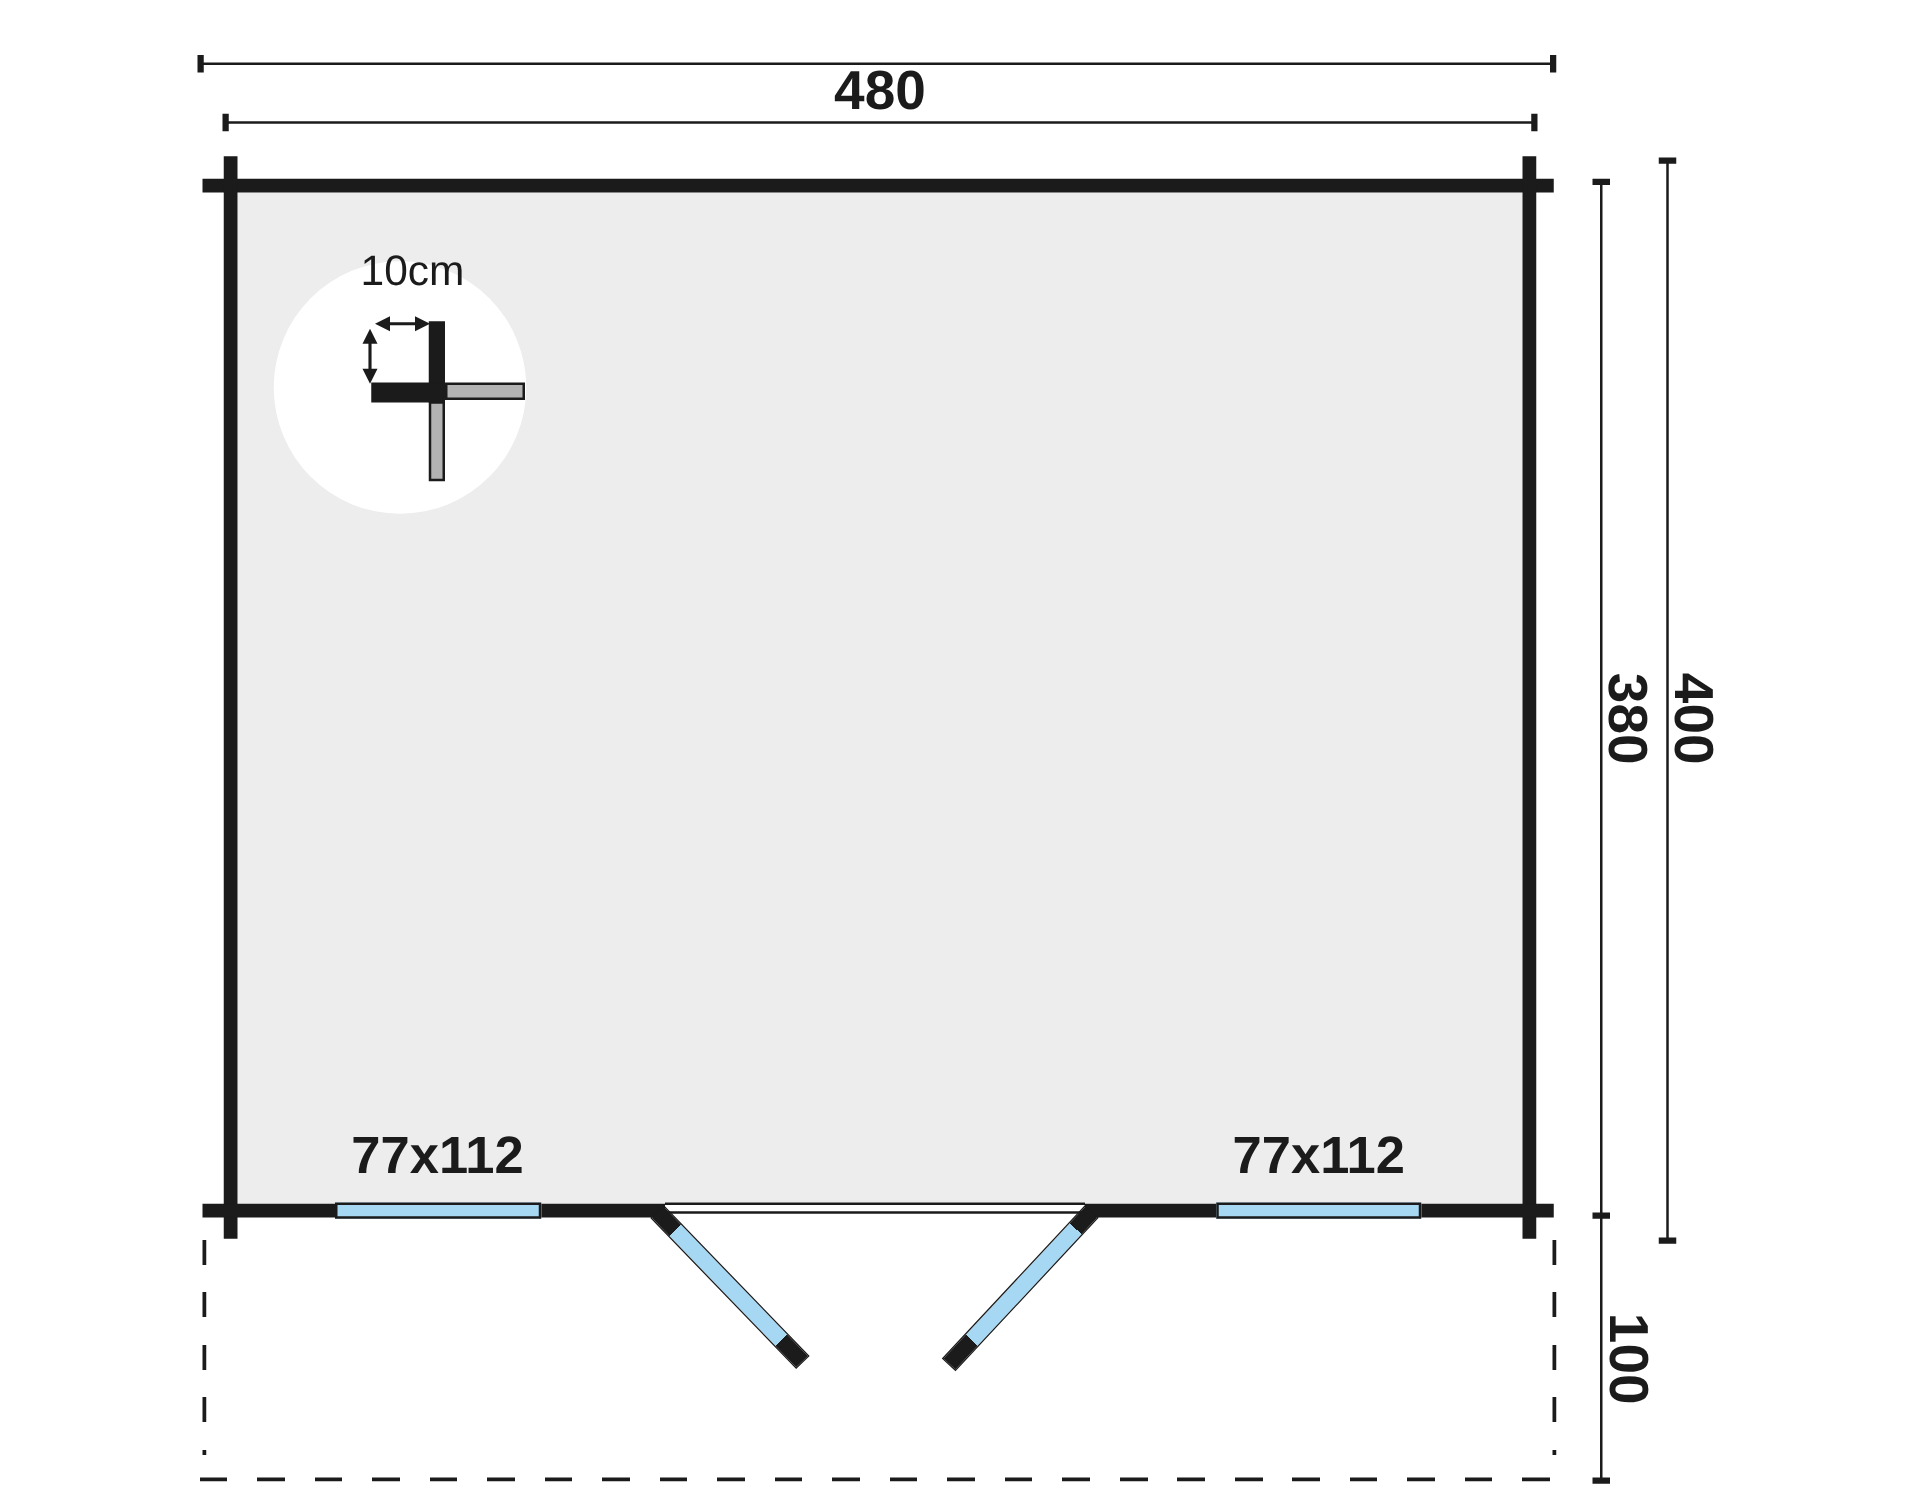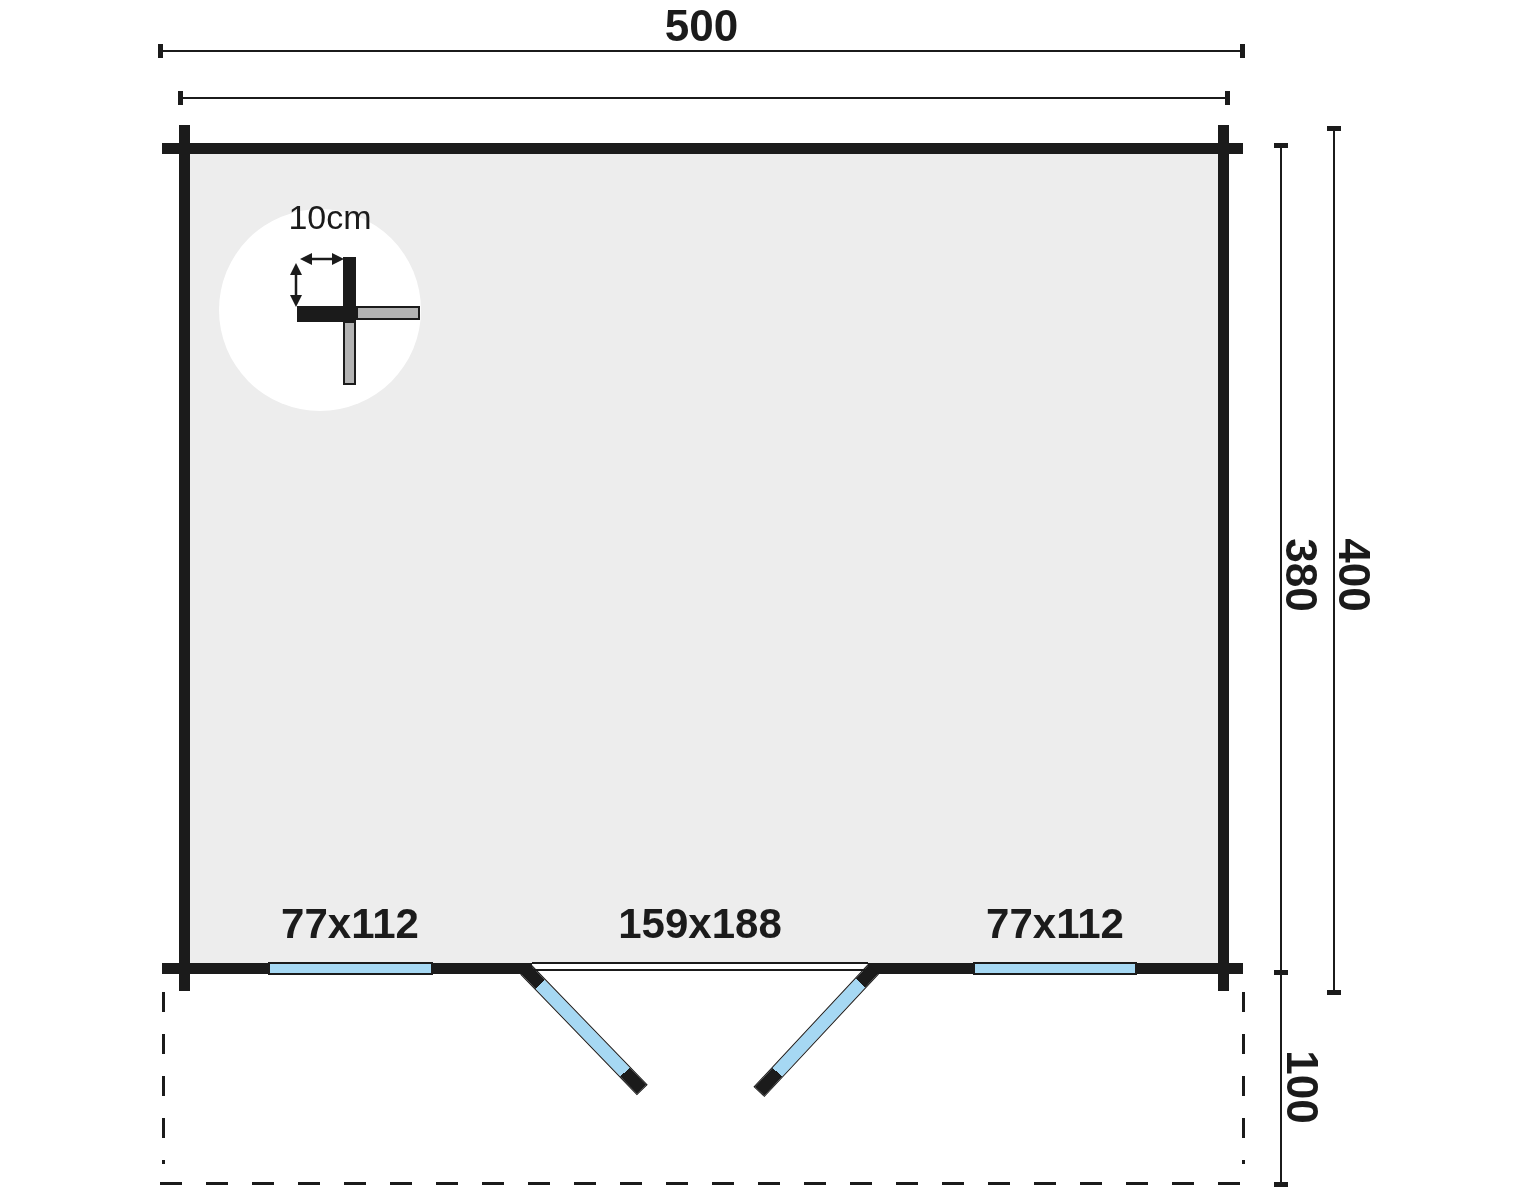--- a/index.html
+++ b/index.html
@@ -64,26 +64,26 @@
   .dash-v{position:absolute;width:3px;
     background:repeating-linear-gradient(180deg,var(--wall-black) 0 20px,transparent 20px 42px);}
   .dash-h{position:absolute;height:3px;
     background:repeating-linear-gradient(90deg,var(--wall-black) 0 22px,transparent 22px 46px);}
 </style>
 </head>
 <body>
 
 <div class="canvas">
 
-  <div class="dim-label" style="left:160px;top:4px;width:1083px;">500</div>
   <div class="dline-h" style="left:160px;top:50px;width:1083px;">
     <i class="tkv" style="left:-2px;"></i>
     <i class="tkv" style="right:-2px;"></i>
   </div>
 
+  <div class="dim-label" style="left:180px;top:51px;width:1048px;">480</div>
   <div class="dline-h" style="left:180px;top:97px;width:1048px;">
     <i class="tkv" style="left:-2px;"></i>
     <i class="tkv" style="right:-2px;"></i>
   </div>
 
   <div class="dline-v" style="left:1280px;top:145px;height:828px;">
     <i class="tkh" style="top:-2px;"></i>
     <i class="tkh" style="bottom:-2px;"></i>
   </div>
   <div class="vlabel" style="left:1301px;top:575px;">380</div>
@@ -124,20 +124,19 @@
   <div class="wall" style="left:867px;top:963px;width:106px;height:11px;"></div>
   <div class="wall" style="left:1137px;top:963px;width:106px;height:11px;"></div>
 
   <div class="window" style="left:268px;width:165px;"></div>
   <div class="window" style="left:973px;width:164px;"></div>
   <div class="threshold"></div>
   <div class="door door-left"></div>
   <div class="door door-right"></div>
 
   <div class="opening-label" style="left:250px;width:200px;">77x112</div>
-  <div class="opening-label" style="left:530px;width:340px;">159x188</div>
   <div class="opening-label" style="left:955px;width:200px;">77x112</div>
 
   <div class="dash-v" style="left:162px;top:992px;height:172px;"></div>
   <div class="dash-v" style="left:1242px;top:992px;height:172px;"></div>
   <div class="dash-h" style="left:160px;top:1182px;width:1085px;"></div>
 
 </div>
 
 </body></html>

